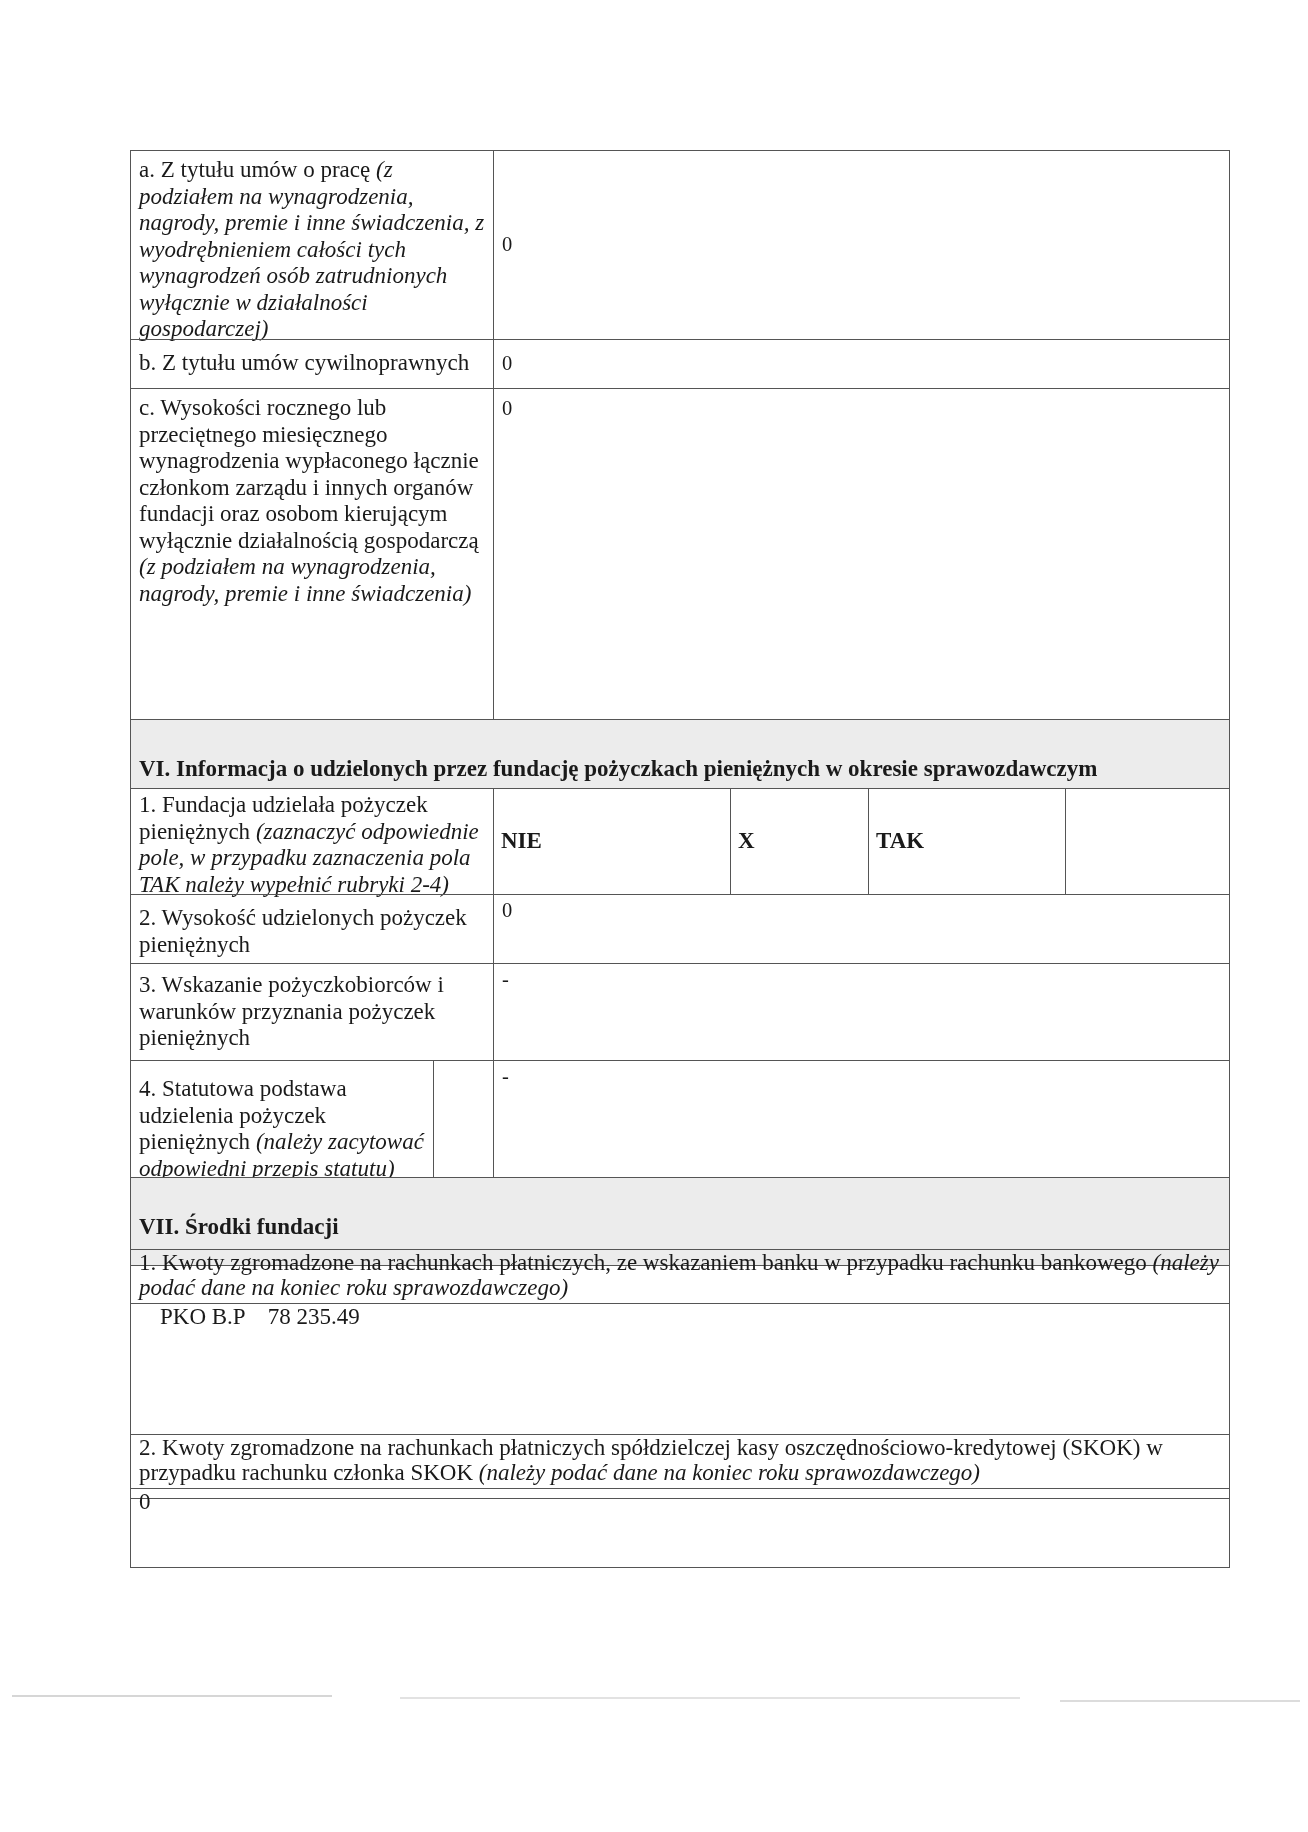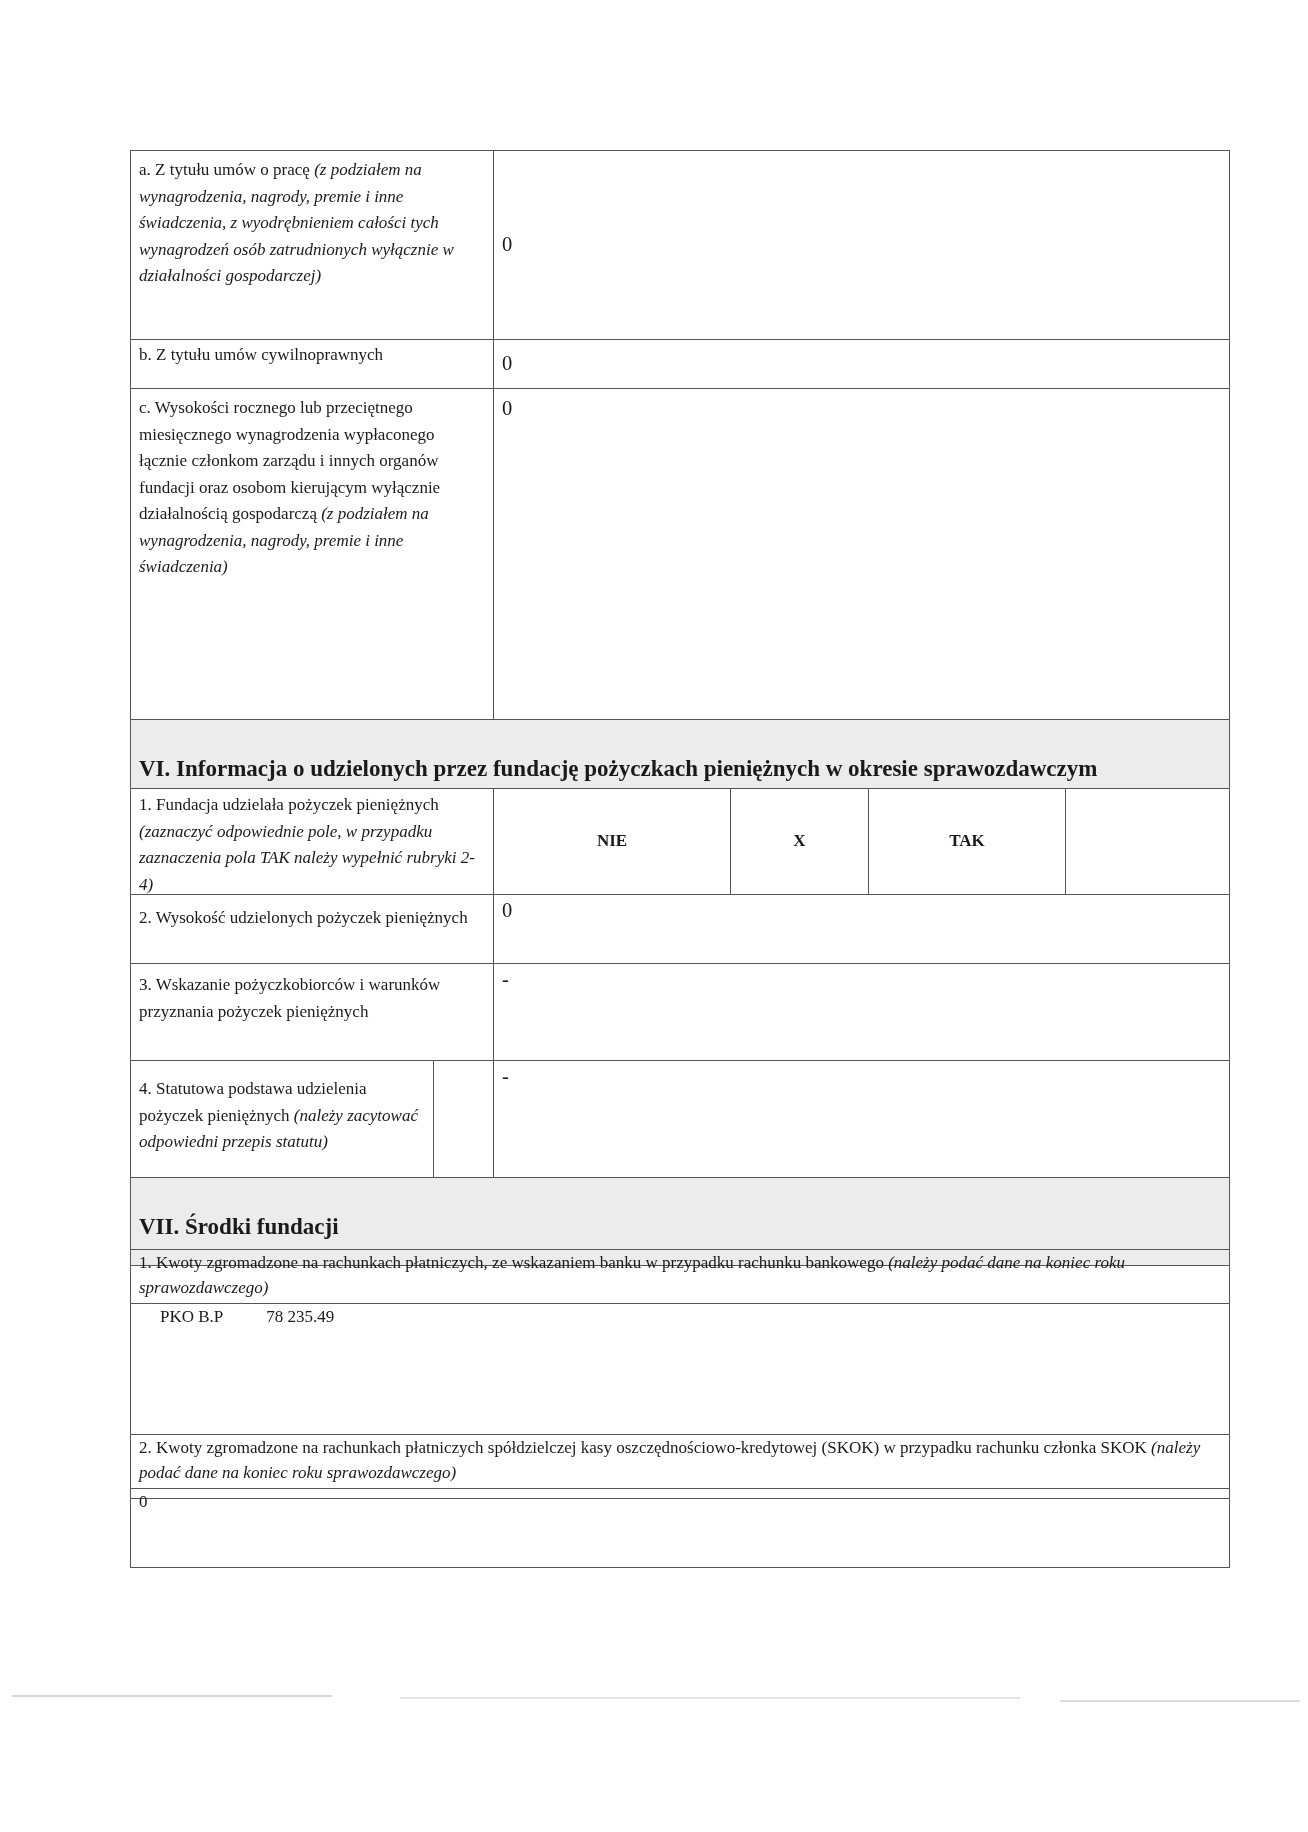--- a/index.html
+++ b/index.html
@@ -4,45 +4,45 @@
 <style>
   html, body { margin: 0; padding: 0; background: #ffffff; }
   body {
     width: 1308px; height: 1832px; position: relative; overflow: hidden;
     font-family: "Liberation Serif", "DejaVu Serif", serif;
     color: #1a1a1a;
   }
   .cell {
     position: absolute; box-sizing: border-box;
     border: 1.5px solid #555;
-    font-size: 17px; line-height: 26.5px;
+    font-size: 23px; line-height: 26.5px;
     padding: 6px 8px 0 8px;
   }
   .it { font-style: italic; }
   .shade { background: #ececec; }
   .head {
     font-weight: bold; font-size: 23px;
   }
   .val { font-size: 20.5px; }
-  .center { display: flex; align-items: center; justify-content: center; font-weight: bold; padding: 16px; }
+  .center { display: flex; align-items: center; justify-content: flex-start; font-weight: bold; padding: 7px; }
   .footer-line {
     position: absolute; height: 2px; background: #d6d6d6;
   }
 </style>
 </head>
 <body>
 
 <div class="cell" style="left:130px; top:150px; width:364px; height:190px;">
   <span>a. Z tytułu umów o pracę </span><span class="it">(z podziałem na wynagrodzenia, nagrody, premie i inne świadczenia, z wyodrębnieniem całości tych wynagrodzeń osób zatrudnionych wyłącznie w działalności gospodarczej)</span>
 </div>
 <div class="cell val" style="left:493px; top:150px; width:737px; height:190px; padding-top:80px;">
   <span>0</span>
 </div>
 
-<div class="cell" style="left:130px; top:339px; width:364px; height:50px; padding-top:2px;">
+<div class="cell" style="left:130px; top:339px; width:364px; height:50px; padding-top:10px;">
   <span>b. Z tytułu umów cywilnoprawnych</span>
 </div>
 <div class="cell val" style="left:493px; top:339px; width:737px; height:50px; padding-top:10px;">
   <span>0</span>
 </div>
 
 <div class="cell" style="left:130px; top:388px; width:364px; height:332px;">
   <span>c. Wysokości rocznego lub przeciętnego miesięcznego wynagrodzenia wypłaconego łącznie członkom zarządu i innych organów fundacji oraz osobom kierującym wyłącznie działalnością gospodarczą </span><span class="it">(z podziałem na wynagrodzenia, nagrody, premie i inne świadczenia)</span>
 </div>
 <div class="cell val" style="left:493px; top:388px; width:737px; height:332px;">

